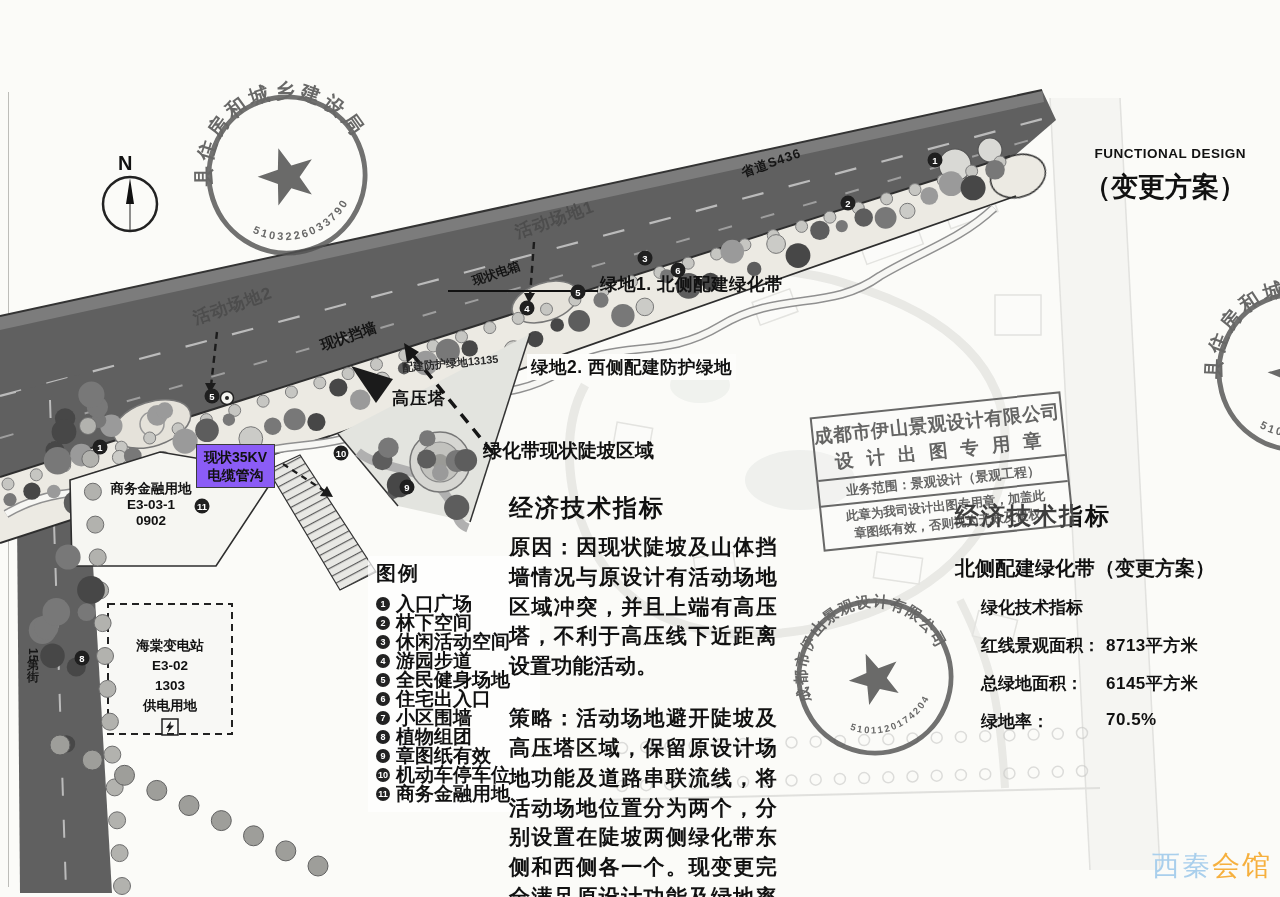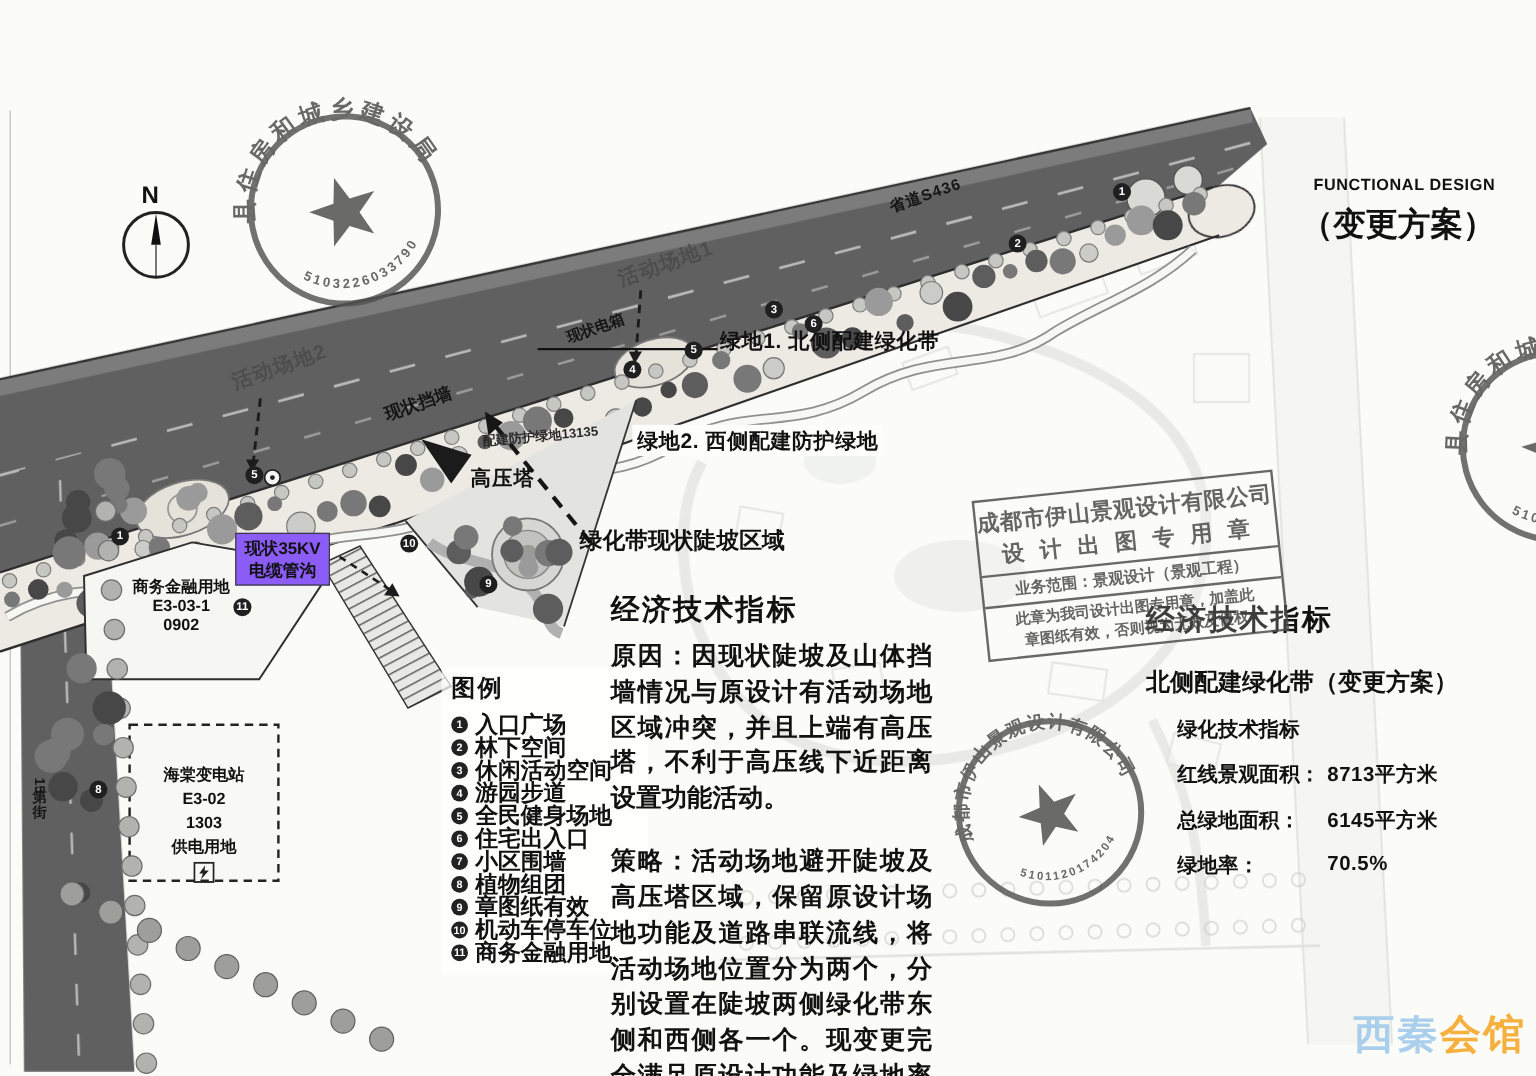--- a/index.html
+++ b/index.html
@@ -56,21 +56,21 @@
   #cert-stamp .r5 { font-size:12.5px; font-weight:700; padding:1px 0 4px 0; white-space:nowrap; }
 
   .seal { position:absolute; opacity:.82; }
   .seal text { font-weight:700; fill:#474747; }
 
   #cable-box { position:absolute; left:196px; top:444px; border:1.5px solid #3c3c3c; background:#8b5cf6;
                padding:3px 7px; text-align:center; font-size:14px; font-weight:700; line-height:1.3; }
 
   .parcel-text { position:absolute; text-align:center; font-size:13.5px; font-weight:700; line-height:16px; }
 
-  #watermark { position:absolute; right:8px; bottom:12px; font-size:34px; font-weight:700; letter-spacing:2px; }
+  #watermark { position:absolute; right:8px; bottom:12px; font-size:28px; font-weight:400; letter-spacing:2px; }
 
   #compass-n { position:absolute; left:118px; top:152px; font-size:20px; font-weight:700; }
 
   .edge-line { position:absolute; left:8px; top:92px; width:1px; height:795px; background:#bdbdb9; }
 </style>
 </head>
 <body>
 
 <div class="edge-line"></div>
 

